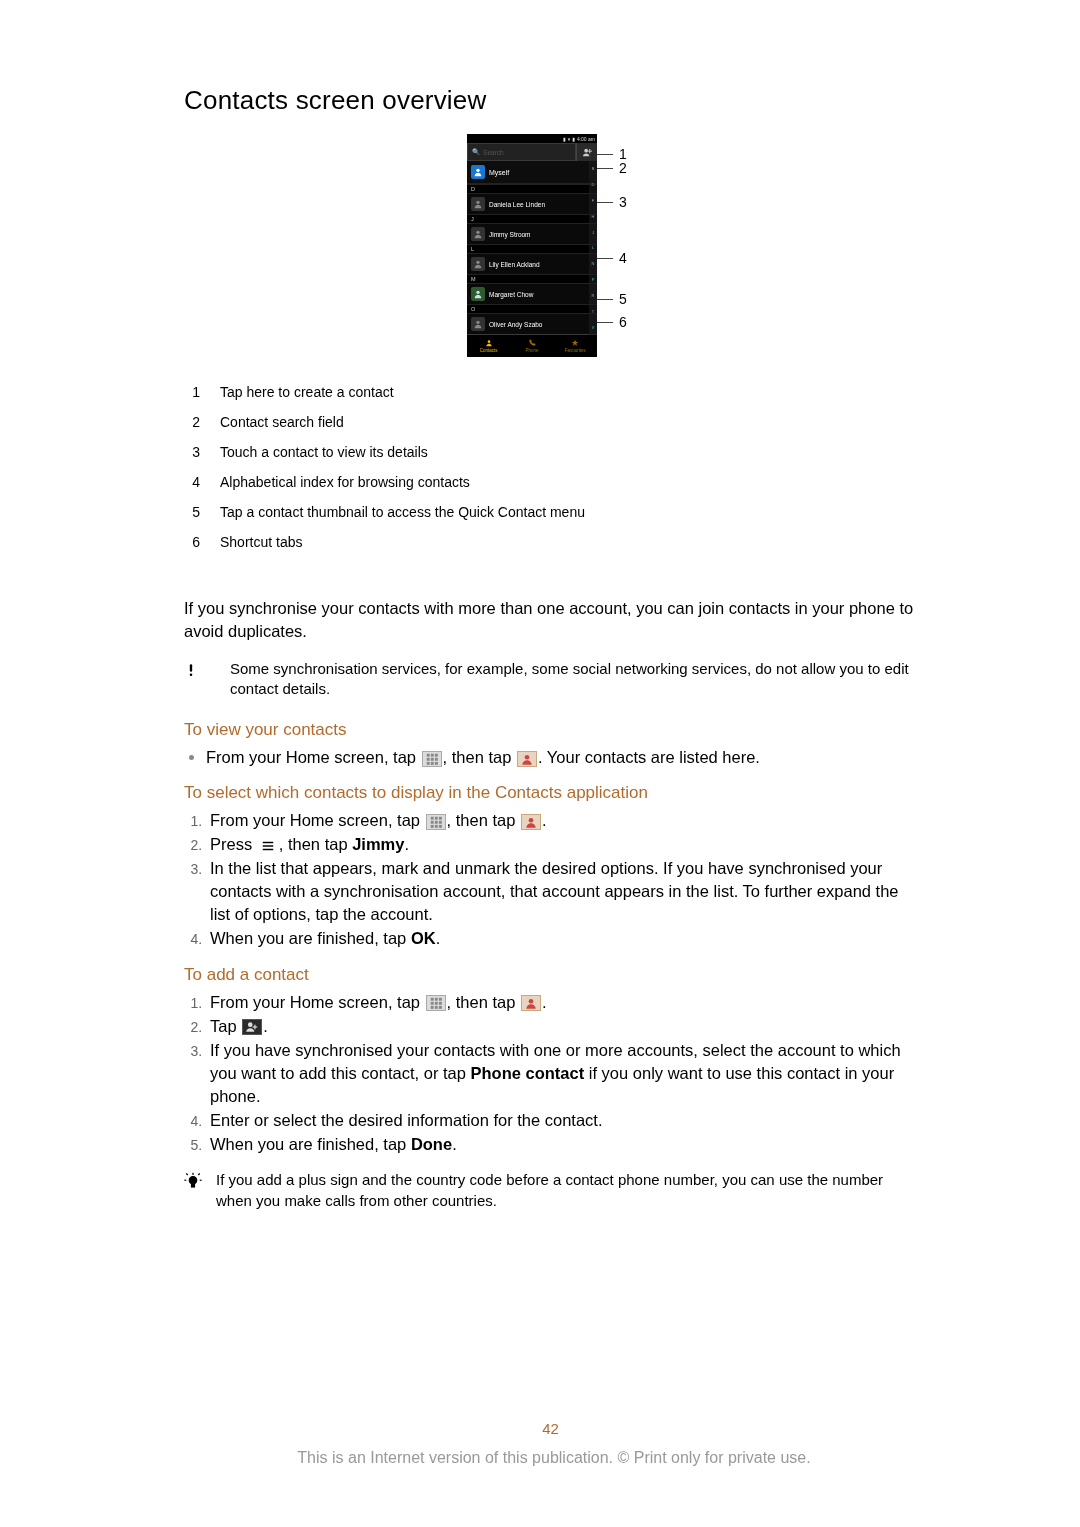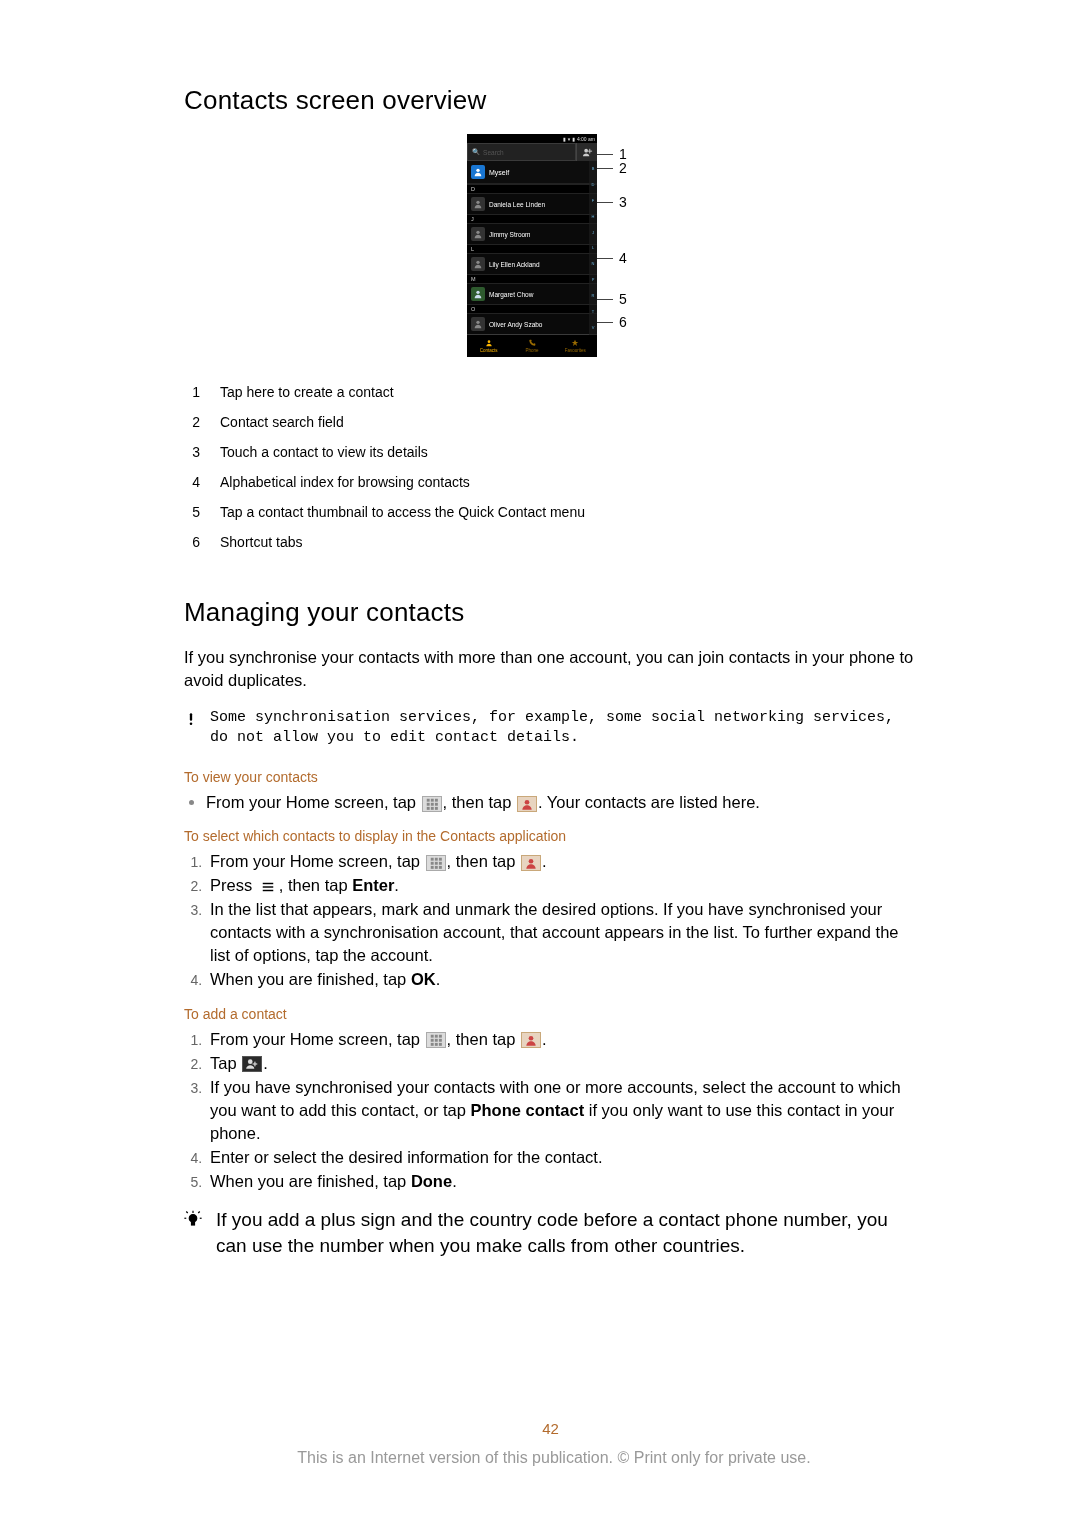--- a/index.html
+++ b/index.html
@@ -182,38 +182,37 @@
   }
   .legend .lnum { width: 16px; text-align: right; }
   
   p.body {
     font-size: 16.5px;
     line-height: 1.38;
     margin: 0 0 16px 0;
   }
   .alert {
     display: flex;
+    gap: 32px;
+    font-size: 15px;
+    line-height: 1.38;
+    margin: 8px 0 20px 0;
+  }
+  .alert .aicon { width: 14px; flex-shrink: 0; padding-top:2px;}
+  .tip {
+    display: flex;
     gap: 12px;
     font-size: 15px;
     line-height: 1.38;
-    margin: 8px 0 20px 0;
-    font-family: Liberation Mono, monospace;
-  }
-  .alert .aicon { width: 14px; flex-shrink: 0; padding-top:2px;}
-  .tip {
-    display: flex;
-    gap: 12px;
-    font-size: 19px;
-    line-height: 1.38;
     margin: 14px 0 20px 0;
   }
   .tip .ticon { width: 20px; flex-shrink: 0; padding-top:2px;}
   h3.sub {
     color: #b36b2d;
-    font-size: 14px;
+    font-size: 17px;
     font-weight: 400;
     margin: 8px 0 6px 0;
   }
   ul.bul, ol.num {
     margin: 0 0 14px 0;
     padding: 0 0 0 22px;
     font-size: 16.5px;
     line-height: 1.4;
   }
   ul.bul { list-style: disc; color:#888; }
@@ -426,21 +425,20 @@
     <div class="lrow">
         <span class="lnum">5</span>
         <span>Tap a contact thumbnail to access the Quick Contact menu</span>
       </div>
     <div class="lrow">
         <span class="lnum">6</span>
         <span>Shortcut tabs</span>
       </div>
   </div>
 
-  <h2 class="section">Managing your contacts</h2>
   <p class="body">If you synchronise your contacts with more than one account, you can join contacts in your phone to avoid duplicates.</p>
 
   <div class="alert">
     <div class="aicon">
       <svg viewBox="0 0 24 24" width="14" height="18" fill="#000">
           <rect x="10" y="2" width="4" height="13" rx="2"></rect>
           <circle cx="12" cy="20" r="2.2"></circle>
         </svg>
     </div>
     <div>Some synchronisation services, for example, some social networking services, do not allow you to edit contact details.</div>
@@ -498,21 +496,21 @@
     </li>
     <li>
       <span>Press </span><span class="inline-icon menu">
           <svg viewBox="0 0 24 24">
             <g stroke="#000" stroke-width="2.5">
               <line x1="3" y1="6" x2="21" y2="6"></line>
               <line x1="3" y1="12" x2="21" y2="12"></line>
               <line x1="3" y1="18" x2="21" y2="18"></line>
             </g>
           </svg>
-        </span><span>, then tap </span><b>Enter</b><span>.</span>
+        </span><span>, then tap </span><b>Jimmy</b><span>.</span>
     </li>
     <li>In the list that appears, mark and unmark the desired options. If you have synchronised your contacts with a synchronisation account, that account appears in the list. To further expand the list of options, tap the account.</li>
     <li>
       <span>When you are finished, tap </span><b>OK</b><span>.</span>
     </li>
   </ol>
 
   <h3 class="sub">To add a contact</h3>
   <ol class="num">
     <li>

